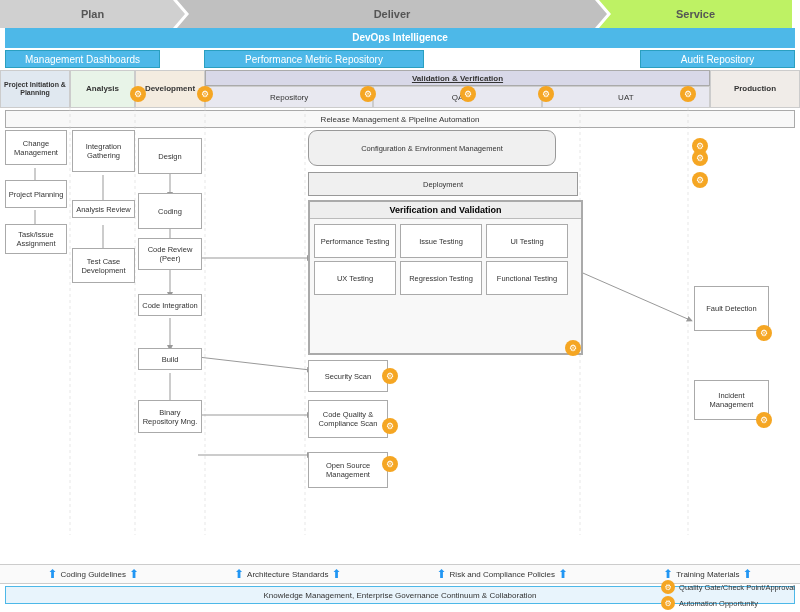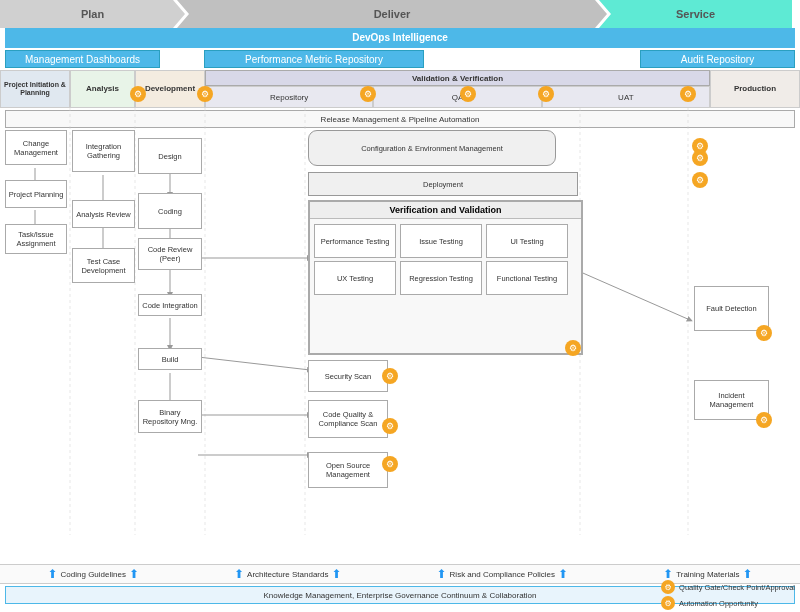--- a/index.html
+++ b/index.html
@@ -242,21 +242,21 @@
       clip-path: polygon(0 0, calc(100% - 12px) 0, 100% 50%, calc(100% - 12px) 100%, 0 100%);
     }
     .phase-seg-deliver {
       width: 430px;
       background: #c0c0c0;
       clip-path: polygon(0 0, calc(100% - 12px) 0, 100% 50%, calc(100% - 12px) 100%, 0 100%, 12px 50%);
       margin-left: -8px;
     }
     .phase-seg-service {
       width: 193px;
-      background: #5eead4;
+      background: #bef264;
       clip-path: polygon(0 0, 100% 0, 100% 100%, 0 100%, 12px 50%);
       margin-left: -8px;
     }
   </style>
 </head>
 <body>
 
 <div class="diagram-container">
 
   <div class="phase-arrows-row">
@@ -292,21 +292,21 @@
       <span style="font-size:7px;font-weight:bold;">Project Initiation &amp; Planning</span>
     </div>
     <div class="lane-label lane-analysis">
       <span style="font-size:8px;font-weight:bold;">Analysis</span>
     </div>
     <div class="lane-label lane-dev">
       <span style="font-size:8px;font-weight:bold;">Development</span>
     </div>
 
     <div style="position:relative;flex:1;">
-      <div style="position:absolute;top:0;left:0;right:0;height:16px;background:#d8d8e8;border:1px solid #aaa;display:flex;align-items:center;justify-content:center;font-size:8px;font-weight:bold;color:#333;">
+      <div style="position:absolute;top:0;left:0;right:0;height:16px;background:#d8d8e8;border:1px solid #aaa;display:flex;align-items:center;justify-content:center;font-size:8px;font-weight:bold;color:#333;text-decoration:underline;">
         <span>Validation &amp; Verification</span>
       </div>
       <div style="position:absolute;top:16px;left:0;right:0;height:22px;display:flex;">
         <div class="val-sub">
             <span>Repository</span>
           </div>
         <div class="val-sub">
             <span>QA</span>
           </div>
         <div class="val-sub">
@@ -371,21 +371,21 @@
   <div class="box box-white" style="left:5px;top:180px;width:62px;height:28px;">
     <span>Project Planning</span>
   </div>
   <div class="box box-white" style="left:5px;top:224px;width:62px;height:30px;">
     <span>Task/Issue Assignment</span>
   </div>
 
   <div class="box box-white" style="left:72px;top:130px;width:63px;height:42px;">
     <span>Integration Gathering</span>
   </div>
-  <div class="box box-white" style="left:72px;top:200px;width:63px;height:28px;">
+  <div class="box box-white" style="left:72px;top:200px;width:63px;height:18px;">
     <span>Analysis Review</span>
   </div>
   <div class="box box-white" style="left:72px;top:248px;width:63px;height:35px;">
     <span>Test Case Development</span>
   </div>
 
   <div class="box box-white" style="left:138px;top:138px;width:64px;height:36px;">
     <span>Design</span>
   </div>
   <div class="box box-white" style="left:138px;top:193px;width:64px;height:36px;">

